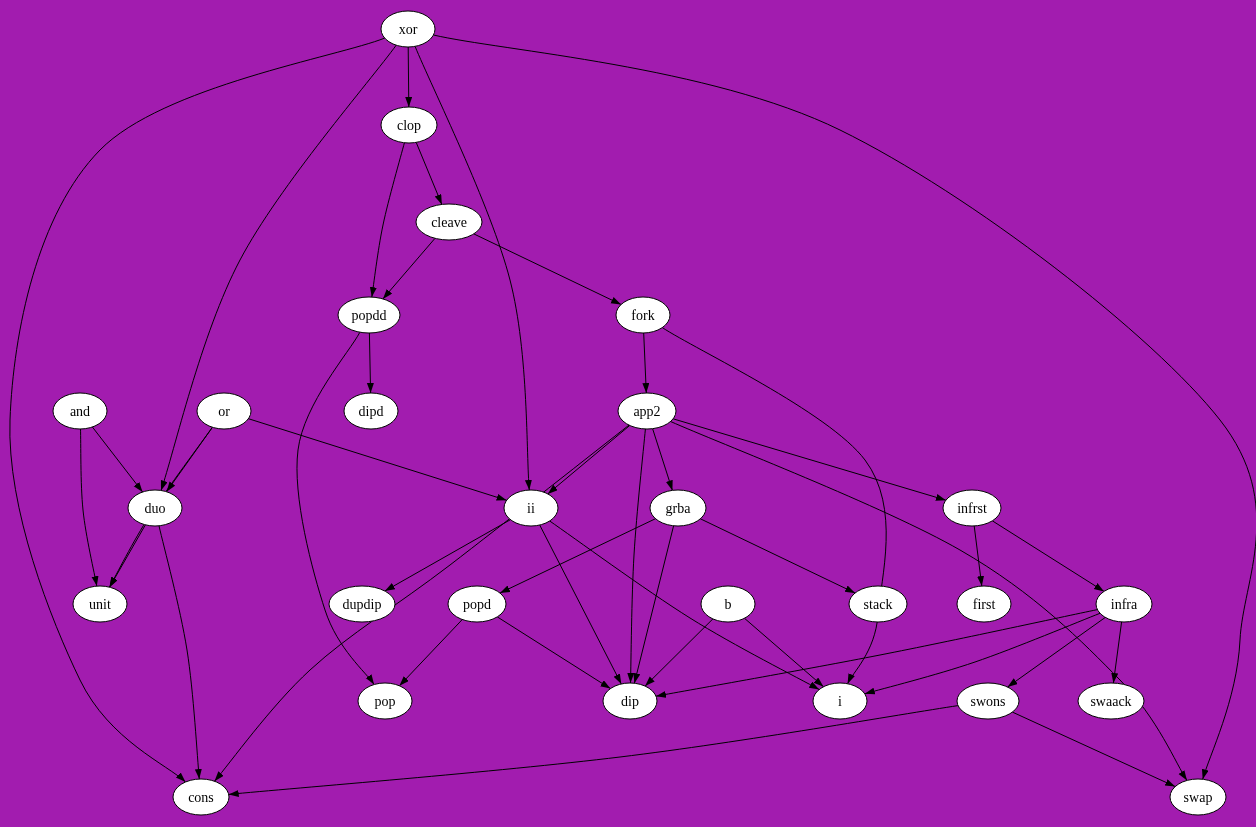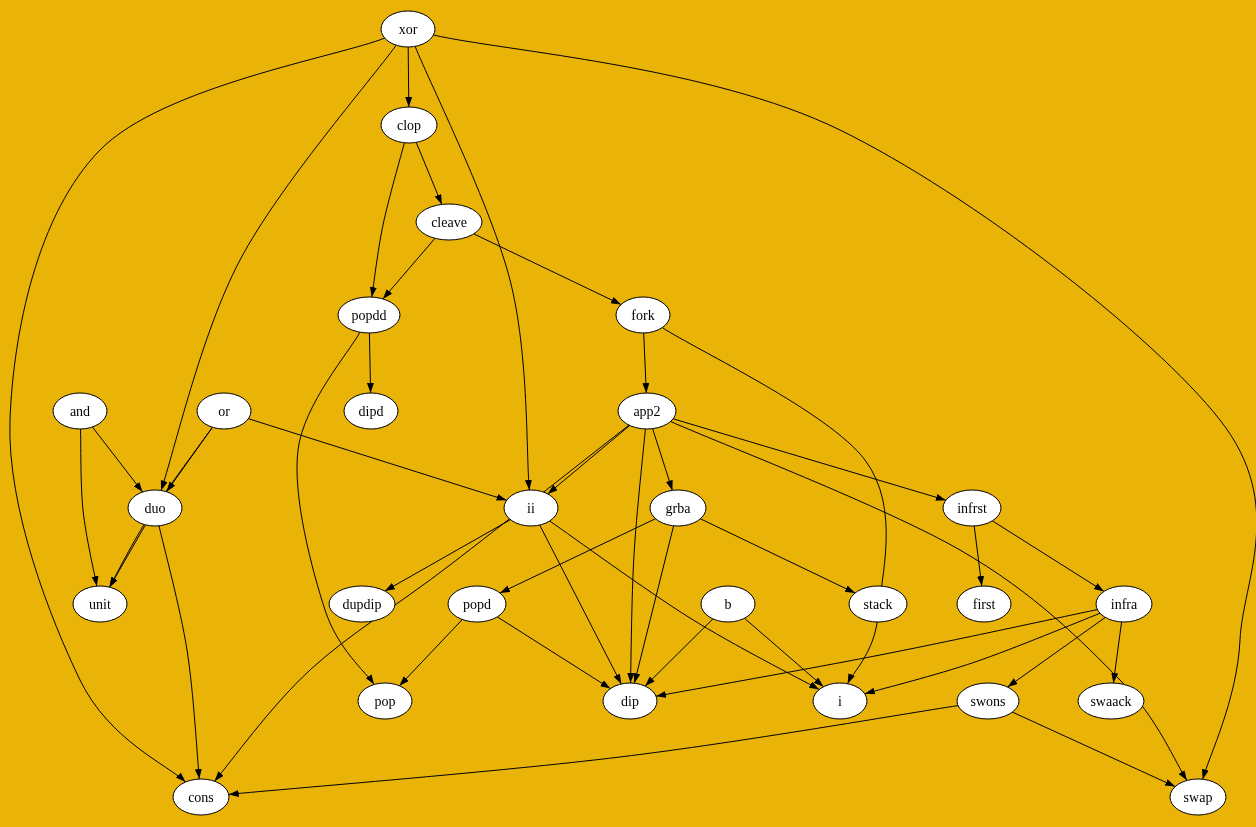--- a/index.html
+++ b/index.html
@@ -8,21 +8,21 @@
     background: #ffffff;
     width: 1256px;
     height: 827px;
     overflow: hidden;
     font-family: "Liberation Serif", "DejaVu Serif", serif;
   }
   .canvas {
     position: relative;
     width: 1256px;
     height: 827px;
-    background: #eab308;
+    background: #a21caf;
   }
   svg text {
     font-family: "Liberation Serif", "DejaVu Serif", serif;
     fill: #000000;
     text-anchor: middle;
   }
   svg ellipse {
     fill: #ffffff;
     stroke: #000000;
     stroke-width: 1;

